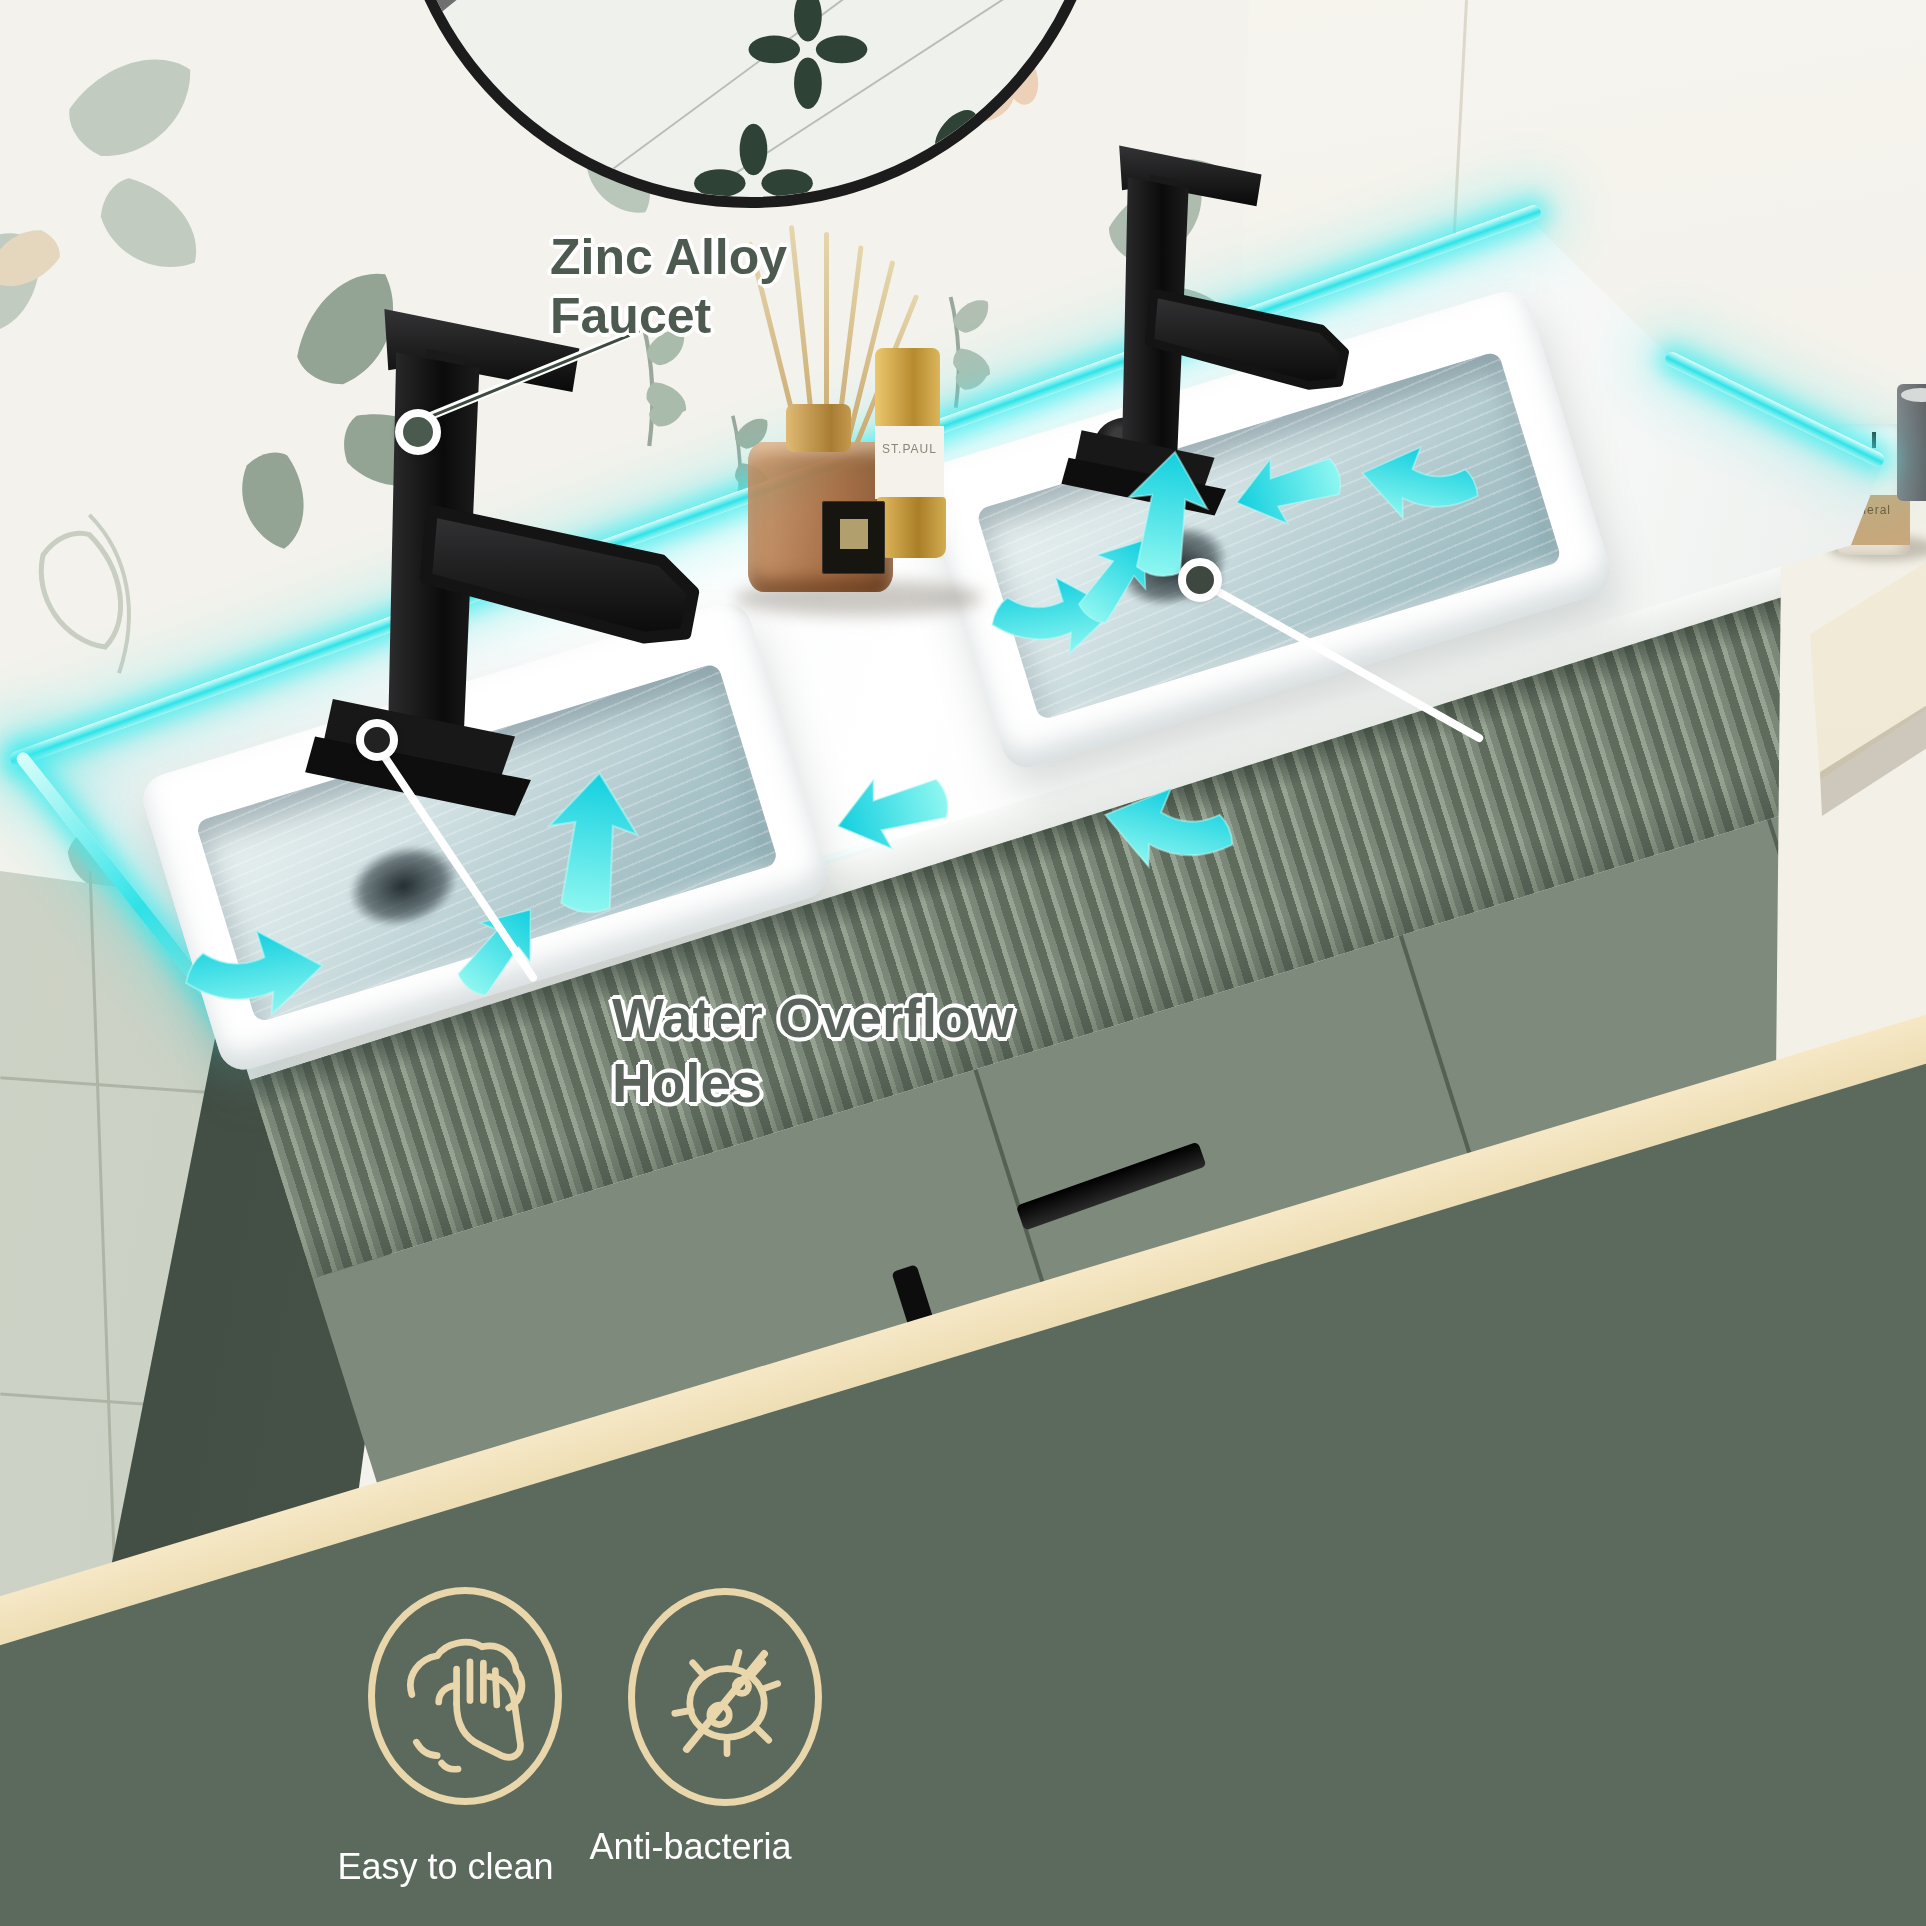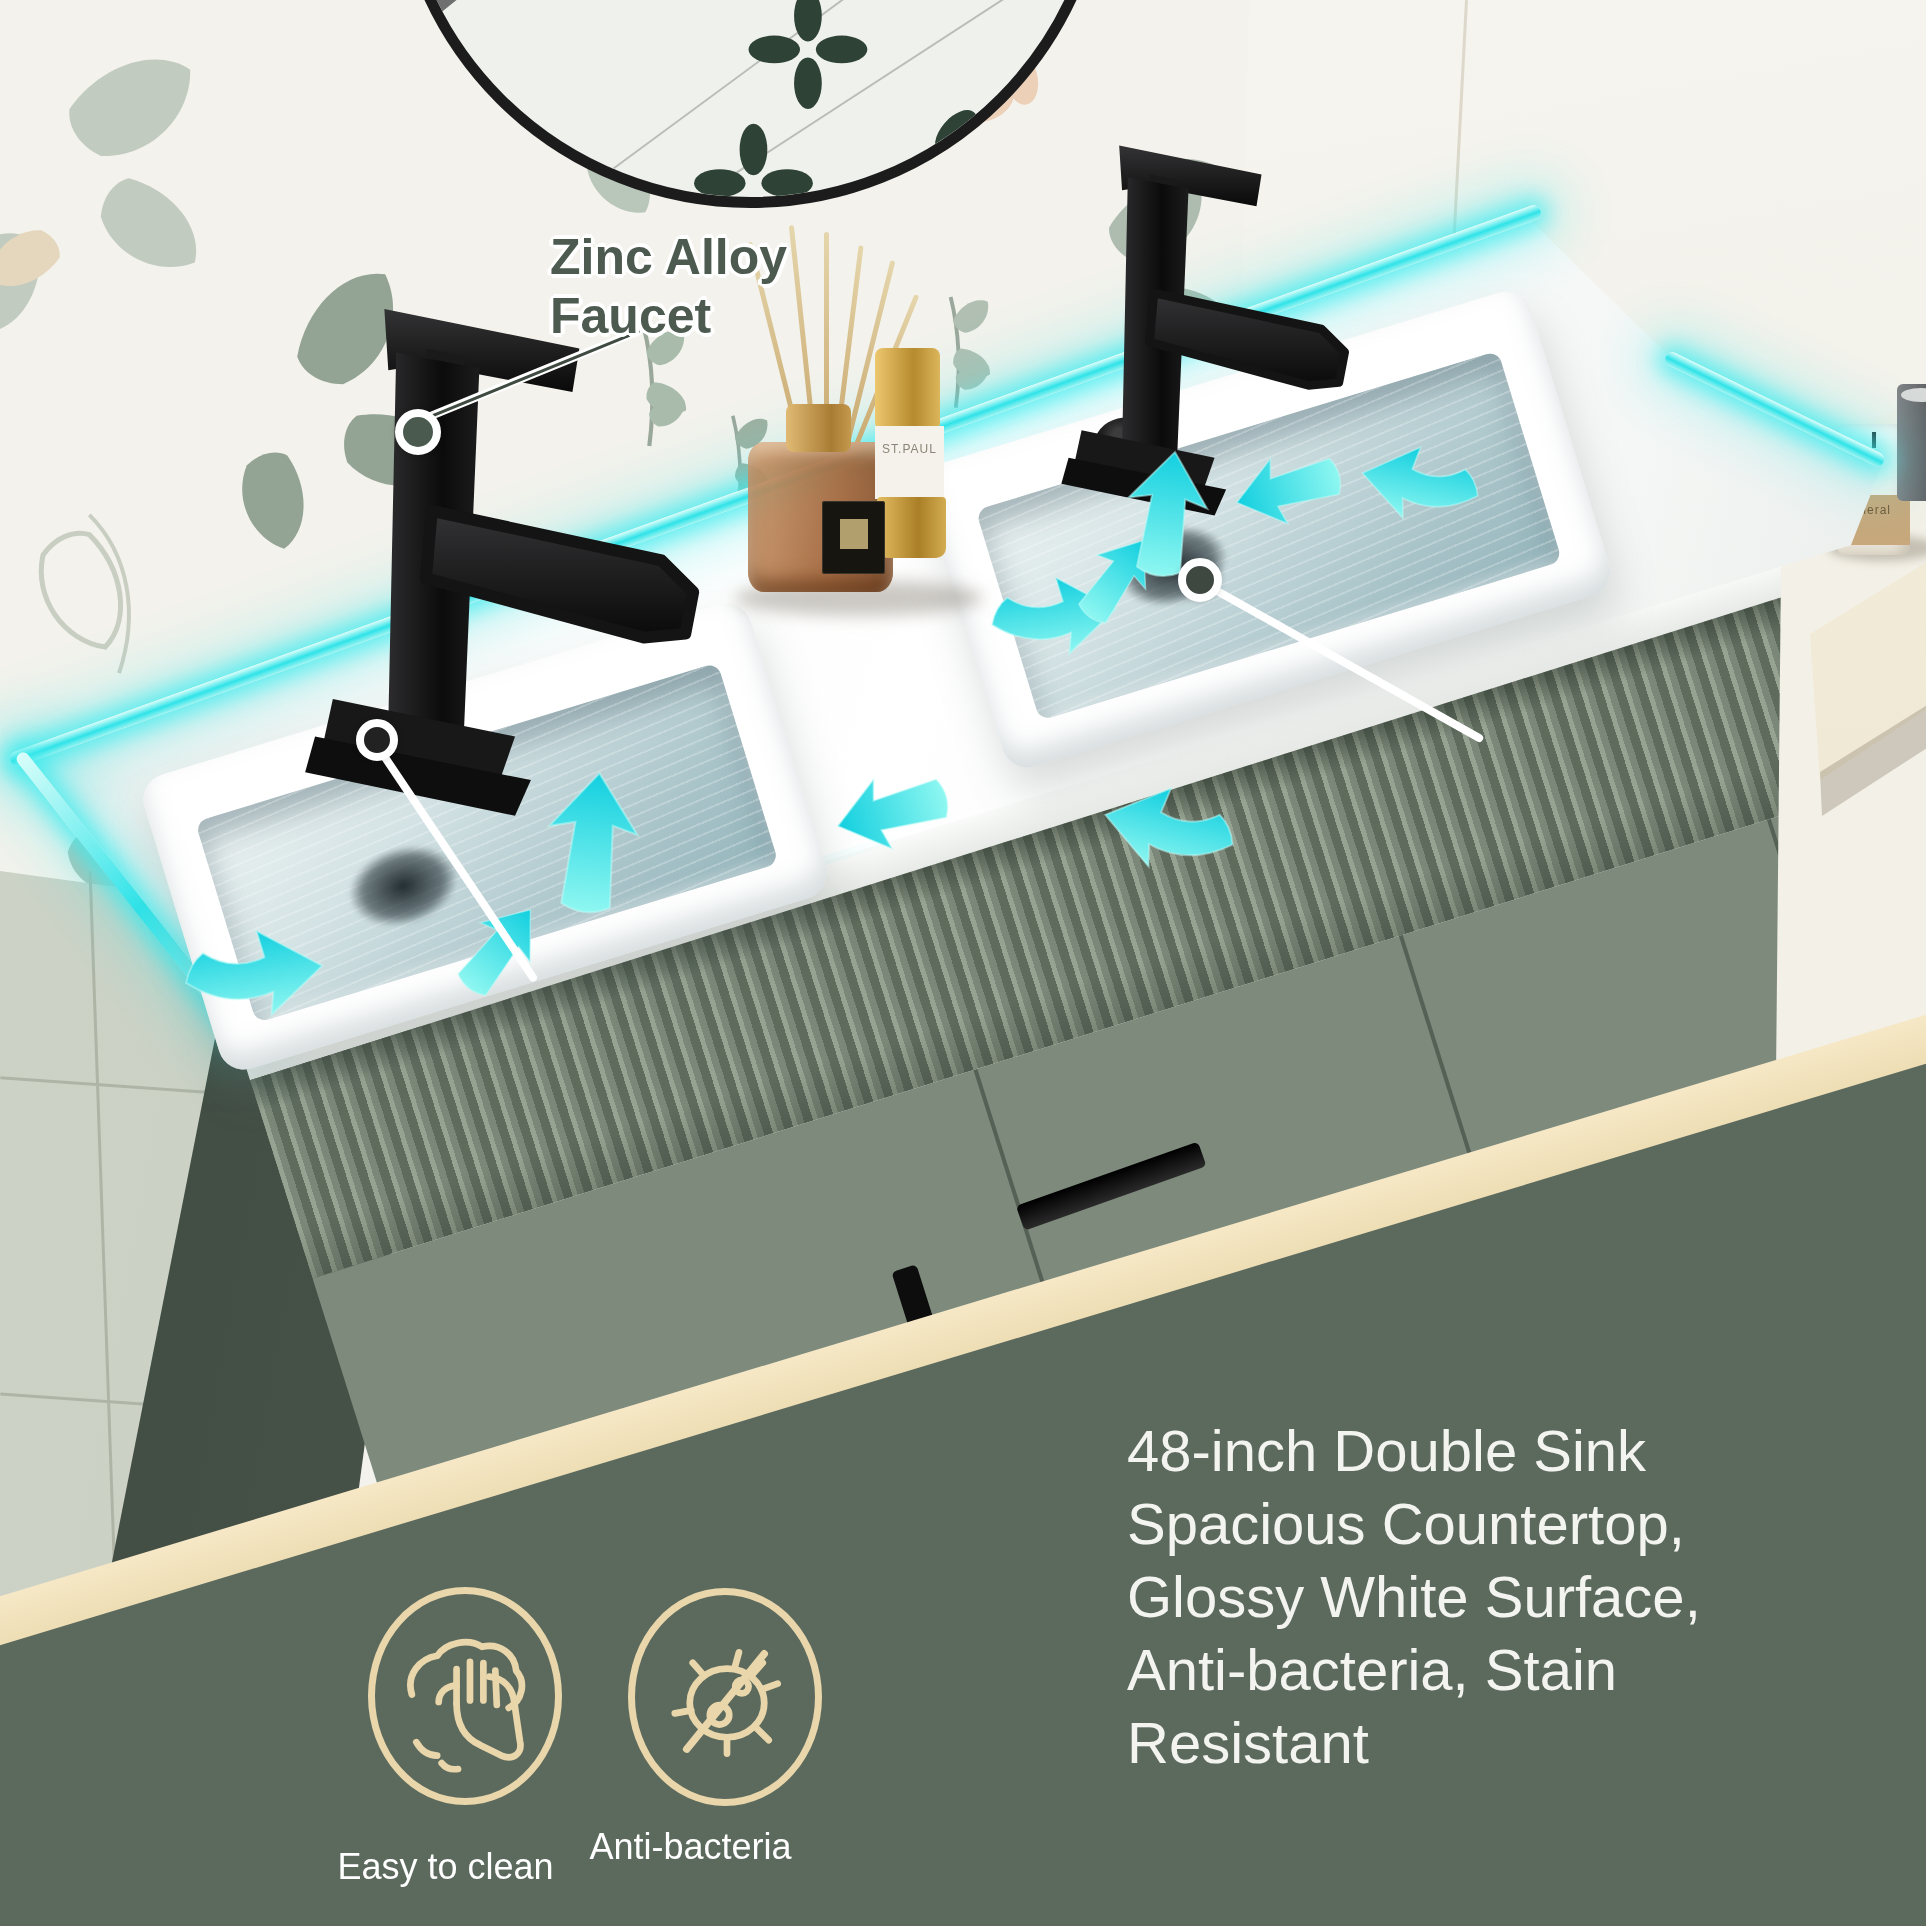--- a/index.html
+++ b/index.html
@@ -328,26 +328,23 @@
 
   <div class="abs cline dark" style="left:411px;top:420px;width:249px;transform:rotate(-22.2deg);"></div>
   <div class="abs cline" style="left:374px;top:737px;width:289px;transform:rotate(56.1deg);"></div>
   <div class="abs cline" style="left:1194px;top:574px;width:331px;transform:rotate(29.3deg);"></div>
   <div class="abs marker" style="left:395px;top:409px;width:30px;height:30px;background:#4b5a4f;"></div>
   <div class="abs marker" style="left:356px;top:719px;width:26px;height:26px;background:#222;"></div>
   <div class="abs marker" style="left:1178px;top:558px;width:28px;height:28px;background:#3f4741;"></div>
 
   <div class="abs callout-text outlined t-zinc">Zinc Alloy
 Faucet</div>
-
-  <div class="abs t-desc">48-inch Double Sink
-Spacious Countertop,
-Glossy White Surface,
-Anti-bacteria, Stain
-Resistant</div>
+  <div class="abs callout-text outlined t-overflow">Water Overflow
+Holes</div>
+
 
   <div class="abs feat-circle" style="left:368px;top:1587px;">
     <svg width="149" height="170" viewBox="0 0 200 220" fill="none" stroke="#e9d6ab" stroke-width="9" stroke-linecap="round" stroke-linejoin="round">
       <path d="M28,108 C20,82 38,60 62,56 C74,38 104,32 122,44 C146,38 166,54 168,76 C182,92 176,116 158,126"></path>
       <path d="M88,120 L88,74 M106,116 L106,64 M124,116 L124,66 M142,122 L140,76"></path>
       <path d="M88,120 C88,148 98,166 120,176 L148,190 C164,197 177,187 173,170 L166,122 C164,98 150,86 132,84"></path>
       <path d="M88,96 C74,96 64,106 64,118"></path>
       <path d="M34,172 Q44,190 62,190"></path>
       <path d="M68,200 Q76,210 90,208"></path>
     </svg>

